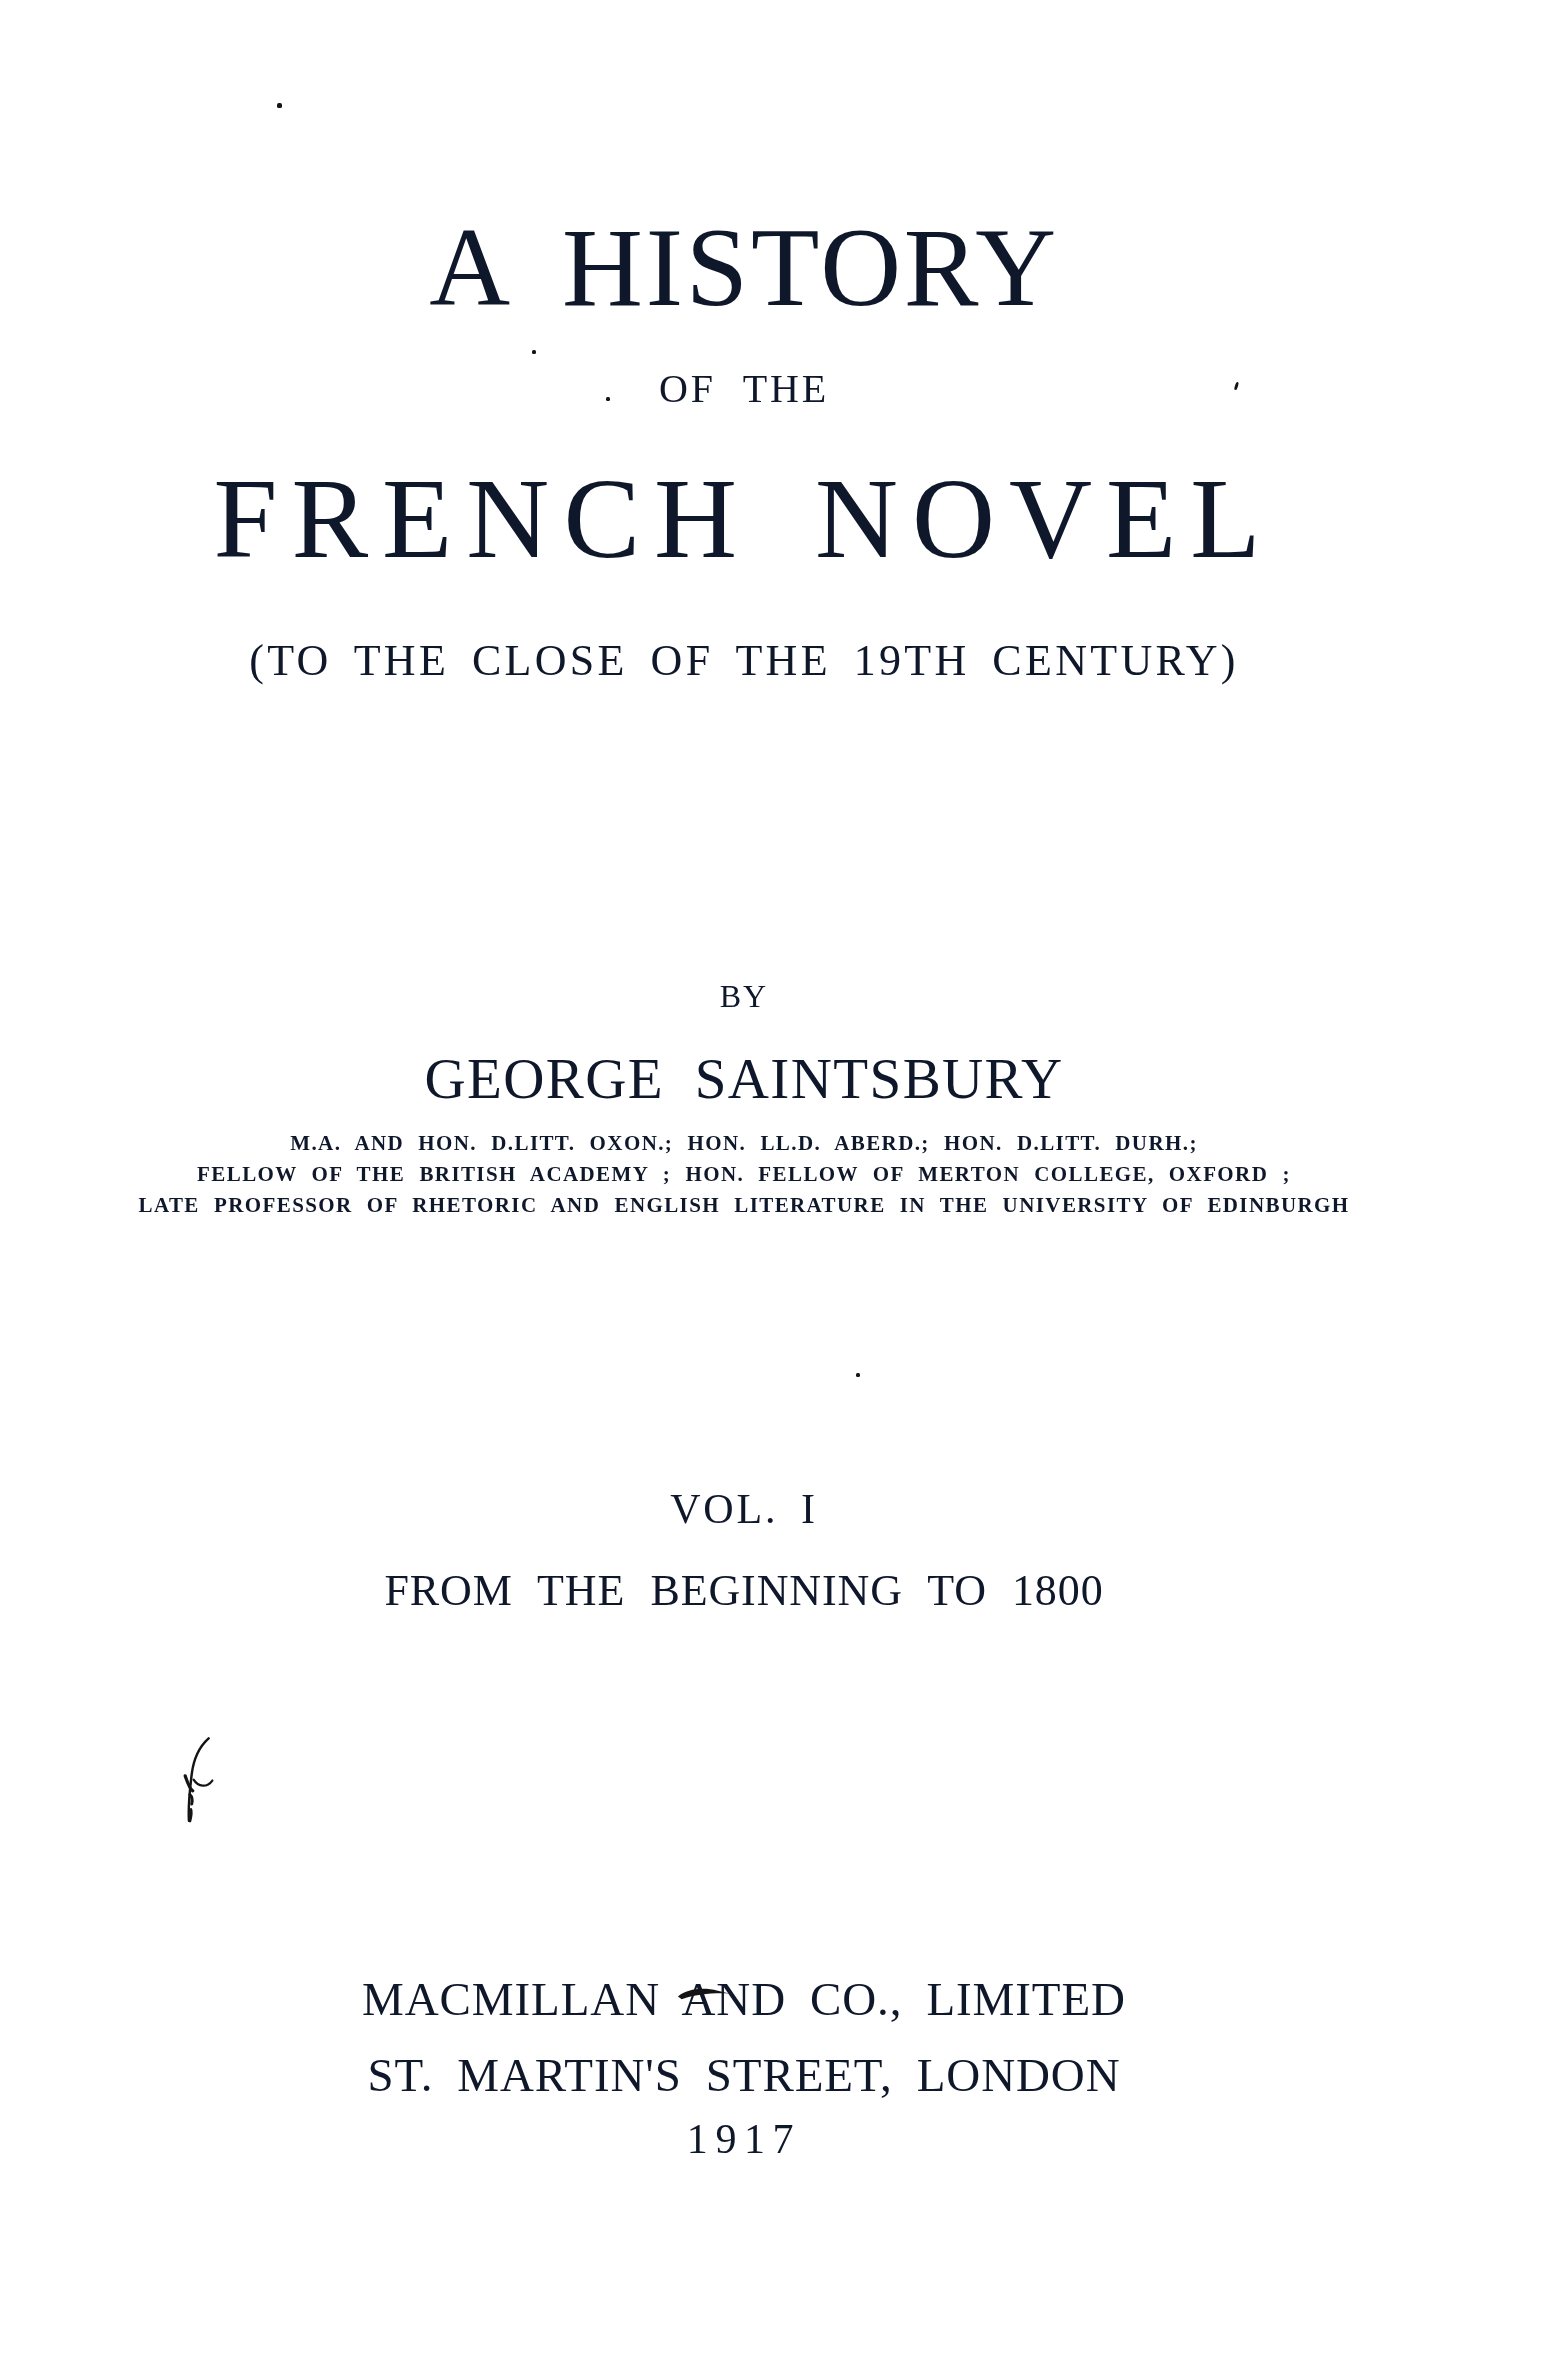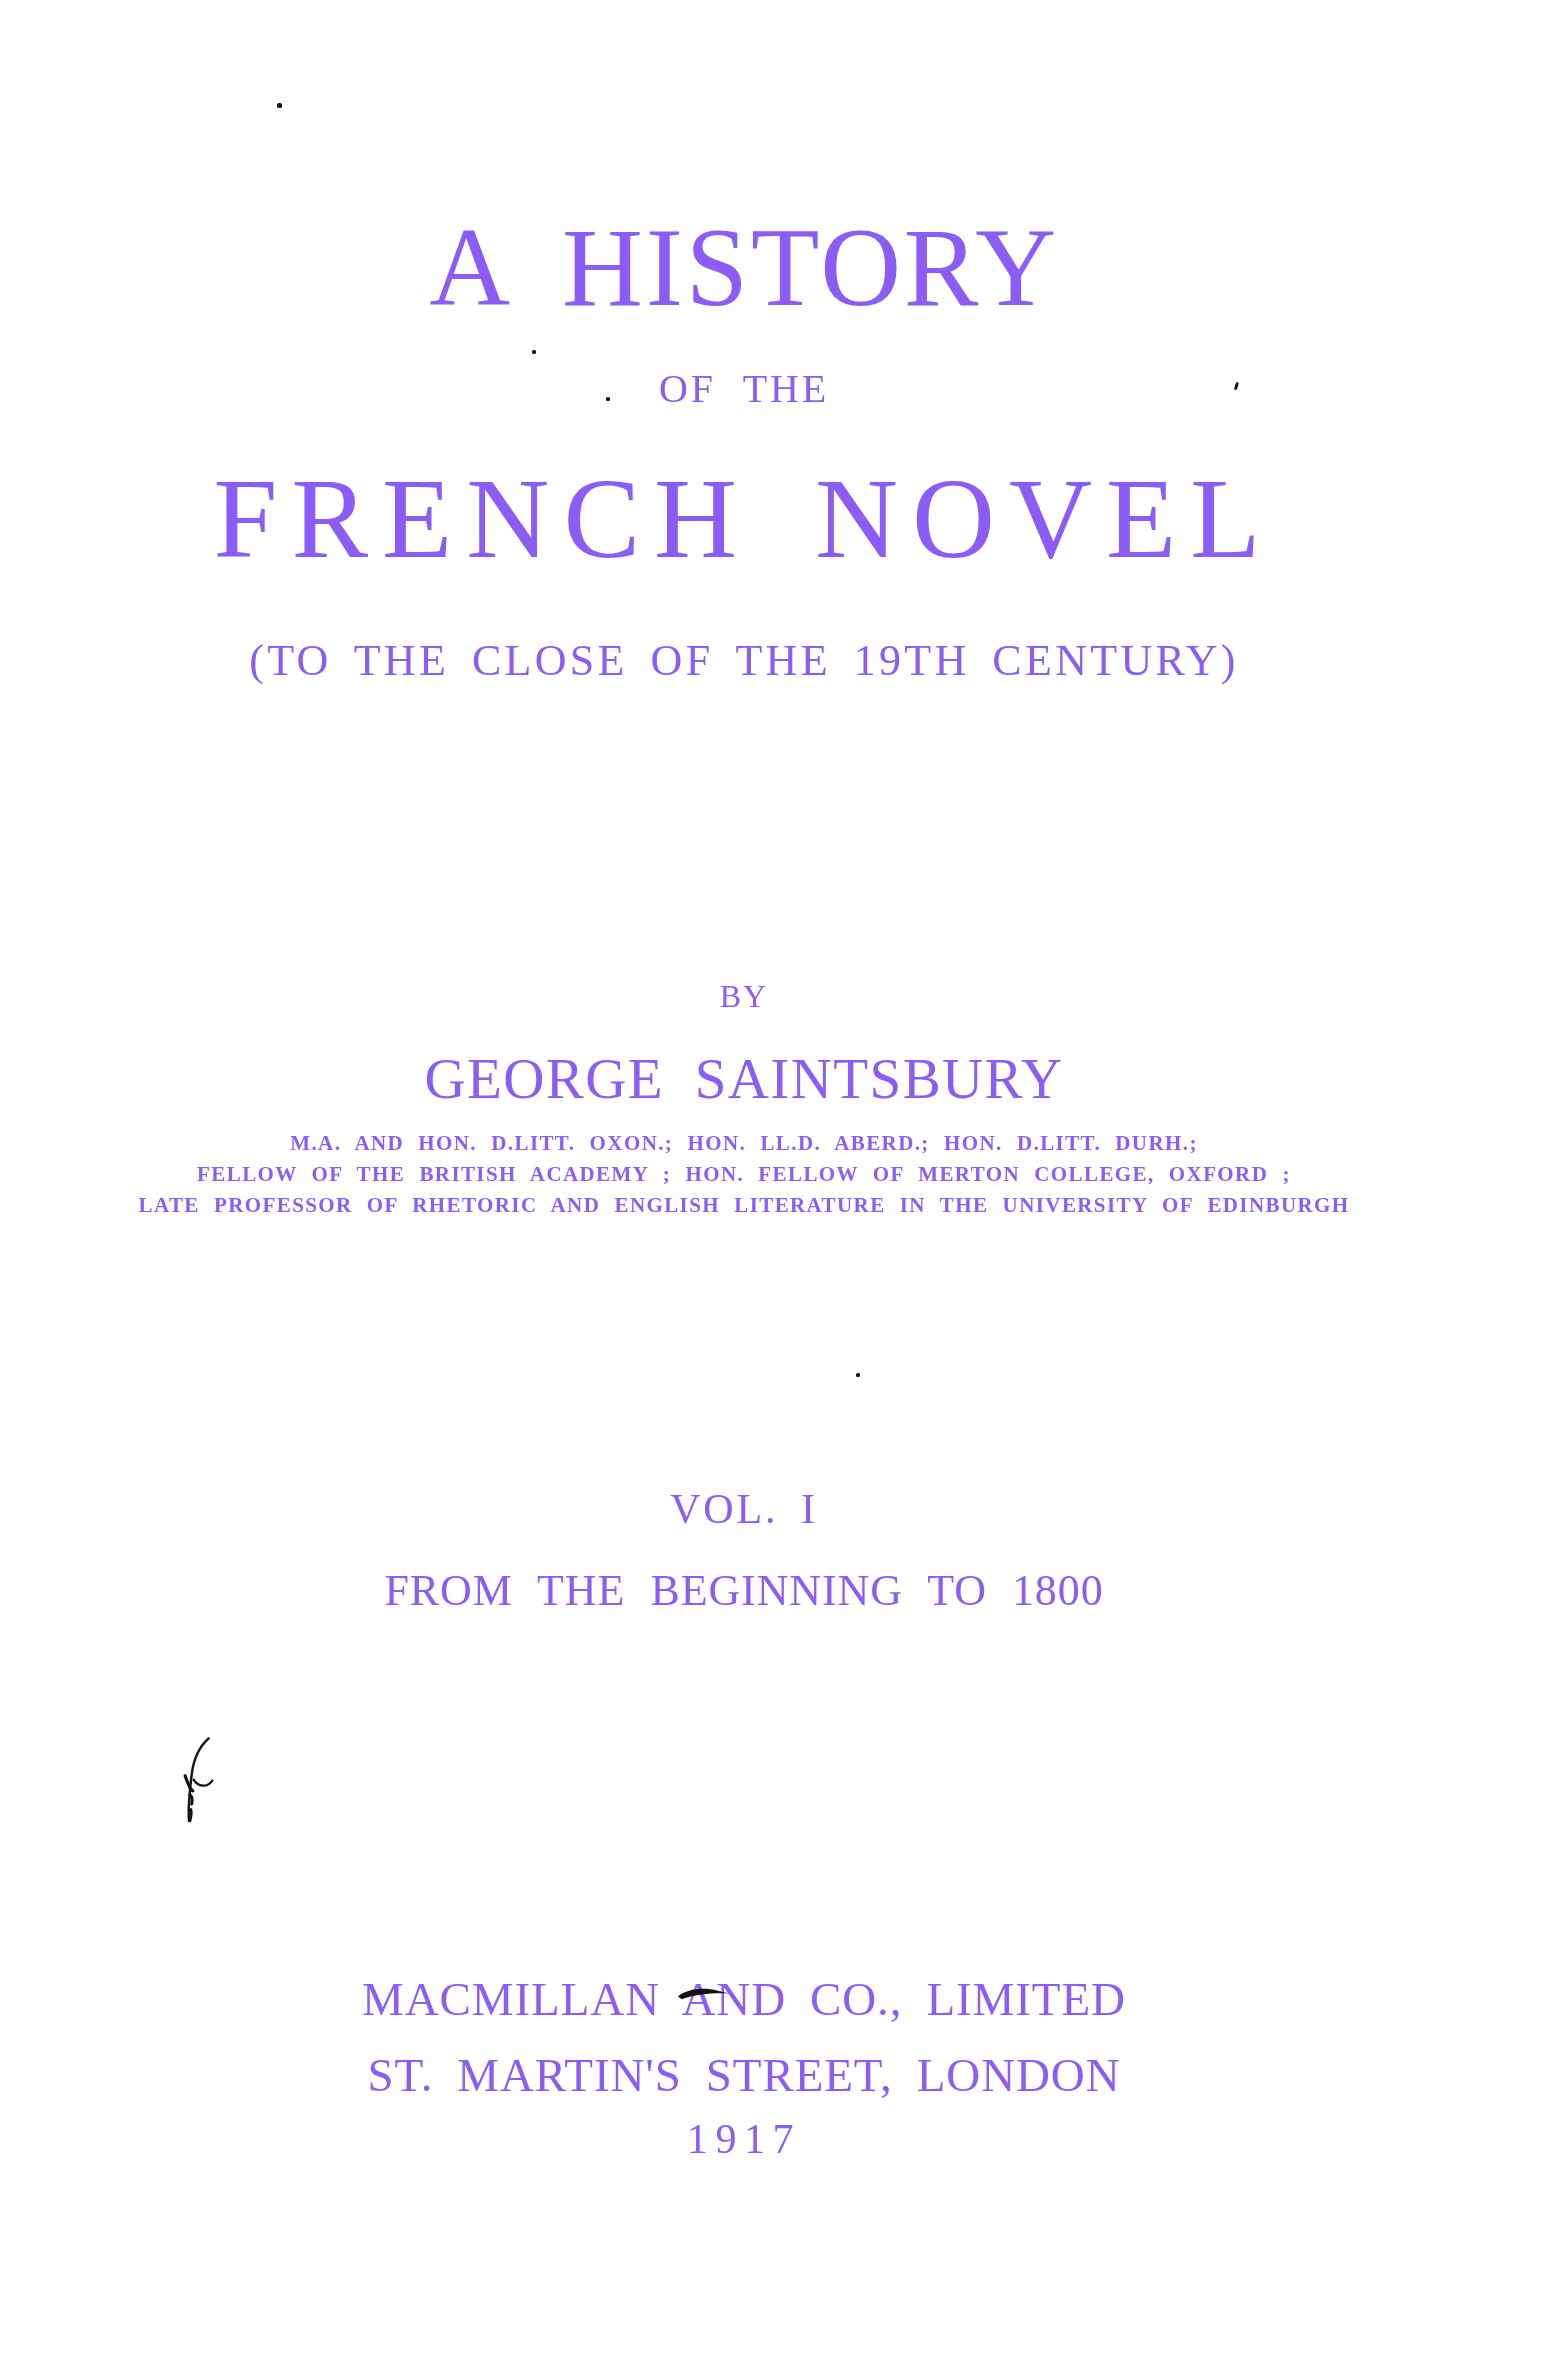--- a/index.html
+++ b/index.html
@@ -2,21 +2,21 @@
 <html style="font-size:15px"><head>
 <meta charset="utf-8">
 <style>
   html,body{margin:0;padding:0;background:#e8e8e8;}
   .page{
     position:relative;
     width:1560px;height:2377px;
     background:#ffffff;
     overflow:hidden;
     font-family:"Liberation Serif","DejaVu Serif",serif;
-    color:#8b5cf6;
+    color:#0f172a;
   }
   .centered{
     position:absolute;
     left:-36px;            
     width:1560px;
     text-align:center;
     line-height:1;
     white-space:nowrap;
   }
   .title-line1{

